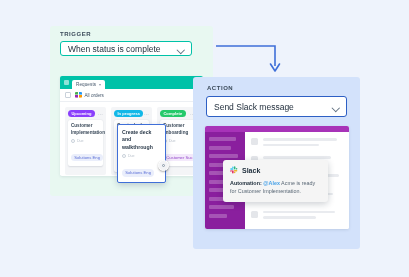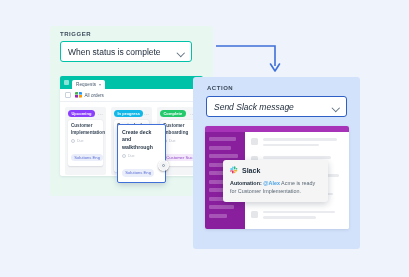--- a/index.html
+++ b/index.html
@@ -15,21 +15,21 @@
   .trigger-panel{
     position:absolute;left:50px;top:26px;width:163px;height:170px;
     background:#e8f8f1;border-radius:3px;
   }
   .section-label{
     position:absolute;font-size:6px;font-weight:700;letter-spacing:.09em;
     color:#3b4a5a;
   }
   .trigger-label{left:60px;top:31px;}
   .trigger-select{
-    position:absolute;left:60px;top:41px;width:132px;height:21px;
+    position:absolute;left:60px;top:41px;width:132px;height:15px;
     background:#fff;border:1.4px solid #00c2a8;border-radius:3px;
     display:flex;align-items:center;box-sizing:border-box;
   }
   .trigger-select .val{
     font-size:8.5px;color:#23303e;padding-left:7px;flex:1;
     white-space:nowrap;overflow:hidden;
   }
   .chev{
     width:8px;height:8px;margin-right:6px;position:relative;flex:0 0 auto;
   }
@@ -137,21 +137,21 @@
     background:#d3e2fb;border-radius:3px;
   }
   .action-label{left:207px;top:85px;}
   .action-select{
     position:absolute;left:206px;top:96px;width:141px;height:21px;
     background:#fff;border:1.4px solid #2d5fc4;border-radius:3px;
     display:flex;align-items:center;box-sizing:border-box;
   }
   .action-select .val{
     font-size:8.5px;color:#23303e;padding-left:7px;flex:1;
-    white-space:nowrap;overflow:hidden;font-style:italic;
+    white-space:nowrap;overflow:hidden;
   }
 
   
   .slack{
     position:absolute;left:205px;top:126px;width:144px;height:103px;
     background:#fff;border-radius:2px;overflow:hidden;
     box-shadow:0 1px 3px rgba(30,50,80,.12);
   }
   .sl-top{height:6px;background:#a733b8;}
   .sl-body{display:flex;height:97px;}

